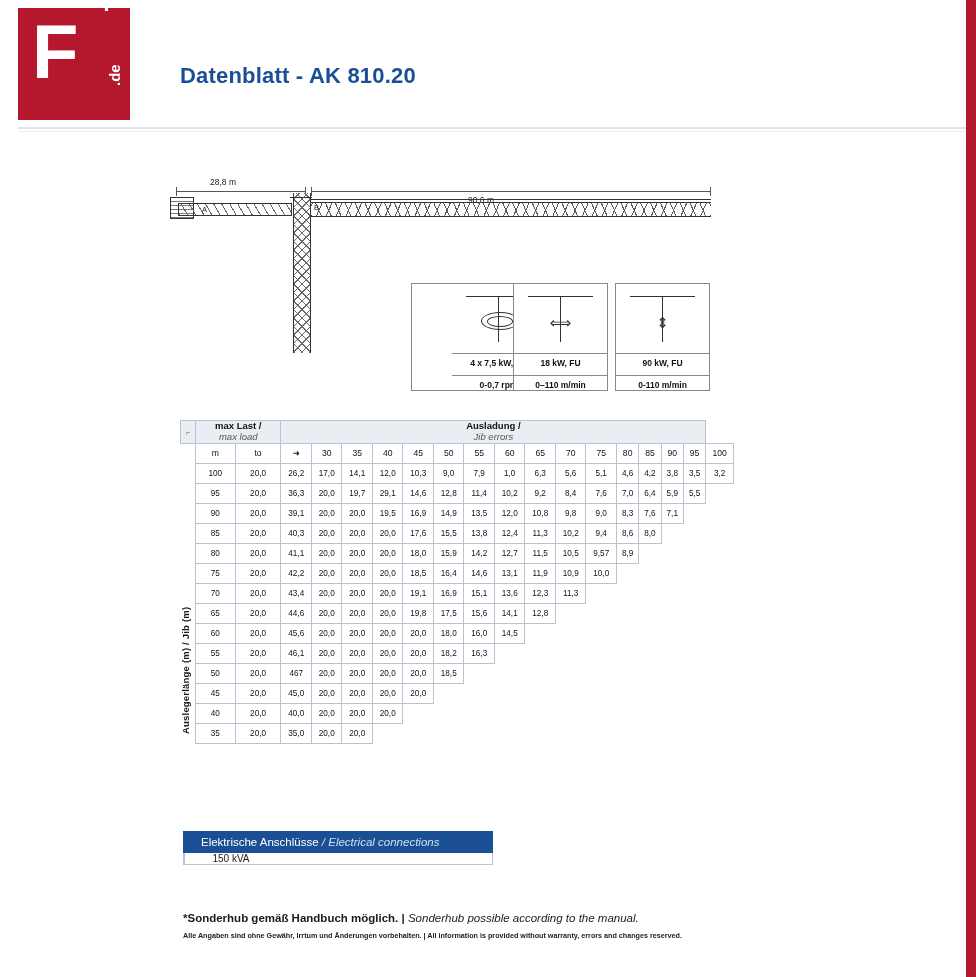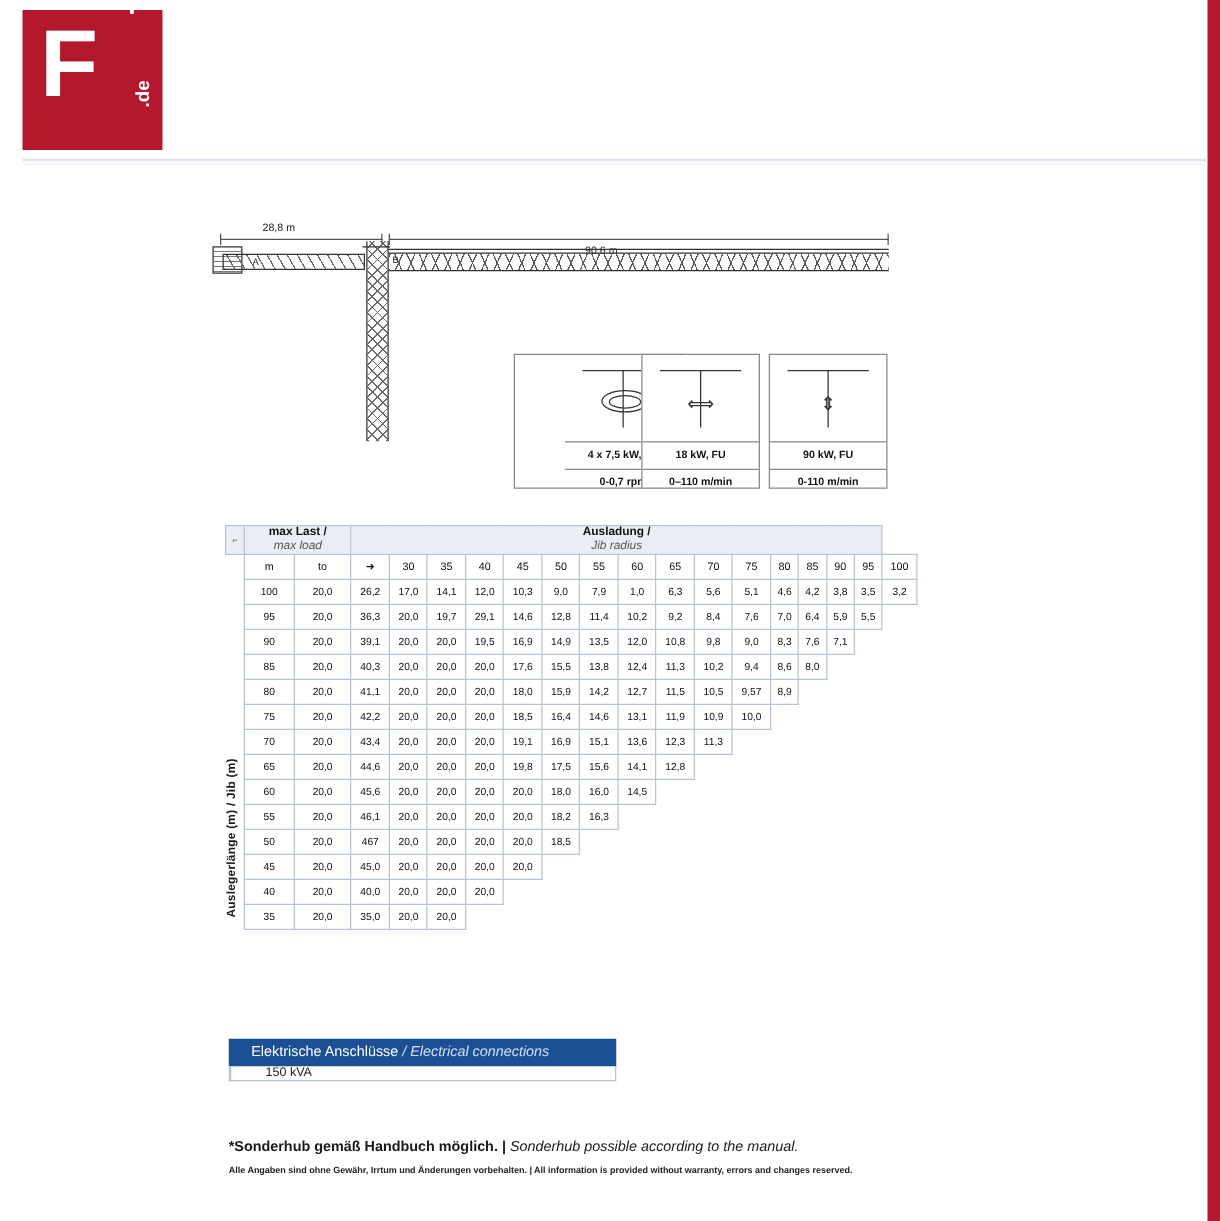--- a/index.html
+++ b/index.html
@@ -320,20 +320,21 @@
 <body>
 
 <div class="right-strip"></div>
 
 <div class="header">
   <div class="logo">
     <div class="f">F</div>
     <div class="kran">-KRAN</div>
     <div class="de">.de</div>
   </div>
+  <div class="doc-title">Datenblatt - AK 810.20</div>
   <div class="header-rule"></div>
   <div class="header-rule2"></div>
 </div>
 
 <div class="diagram">
 
   <div class="dim-line" style="left:8px; top:36px; width:130px;"></div>
   <div class="dim-tick" style="left:8px; top:32px;"></div>
   <div class="dim-tick" style="left:137px; top:32px;"></div>
   <div class="dim-label" style="left:42px; top:22px;">28,8 m</div>
@@ -389,21 +390,21 @@
   <table class="load">
     <tbody id="load-tbody">
         <tr class="sub-head">
           <td style="width: 14px; text-align: center; padding: 0px;"><span class="corner-icon">⌐</span></td>
           <td colspan="2">
             <span class="b">max Last /</span>
             <span class="i">max load</span>
           </td>
           <td colspan="15">
             <span class="b">Ausladung /</span>
-            <span class="i">Jib radius</span>
+            <span class="i">Jib errors</span>
           </td>
         </tr>
         <tr class="unit-row">
           <td style="border: none;"></td>
           <td>m</td>
           <td>to</td>
           <td>➜</td>
           <td>30</td>
           <td>35</td>
           <td>40</td>

